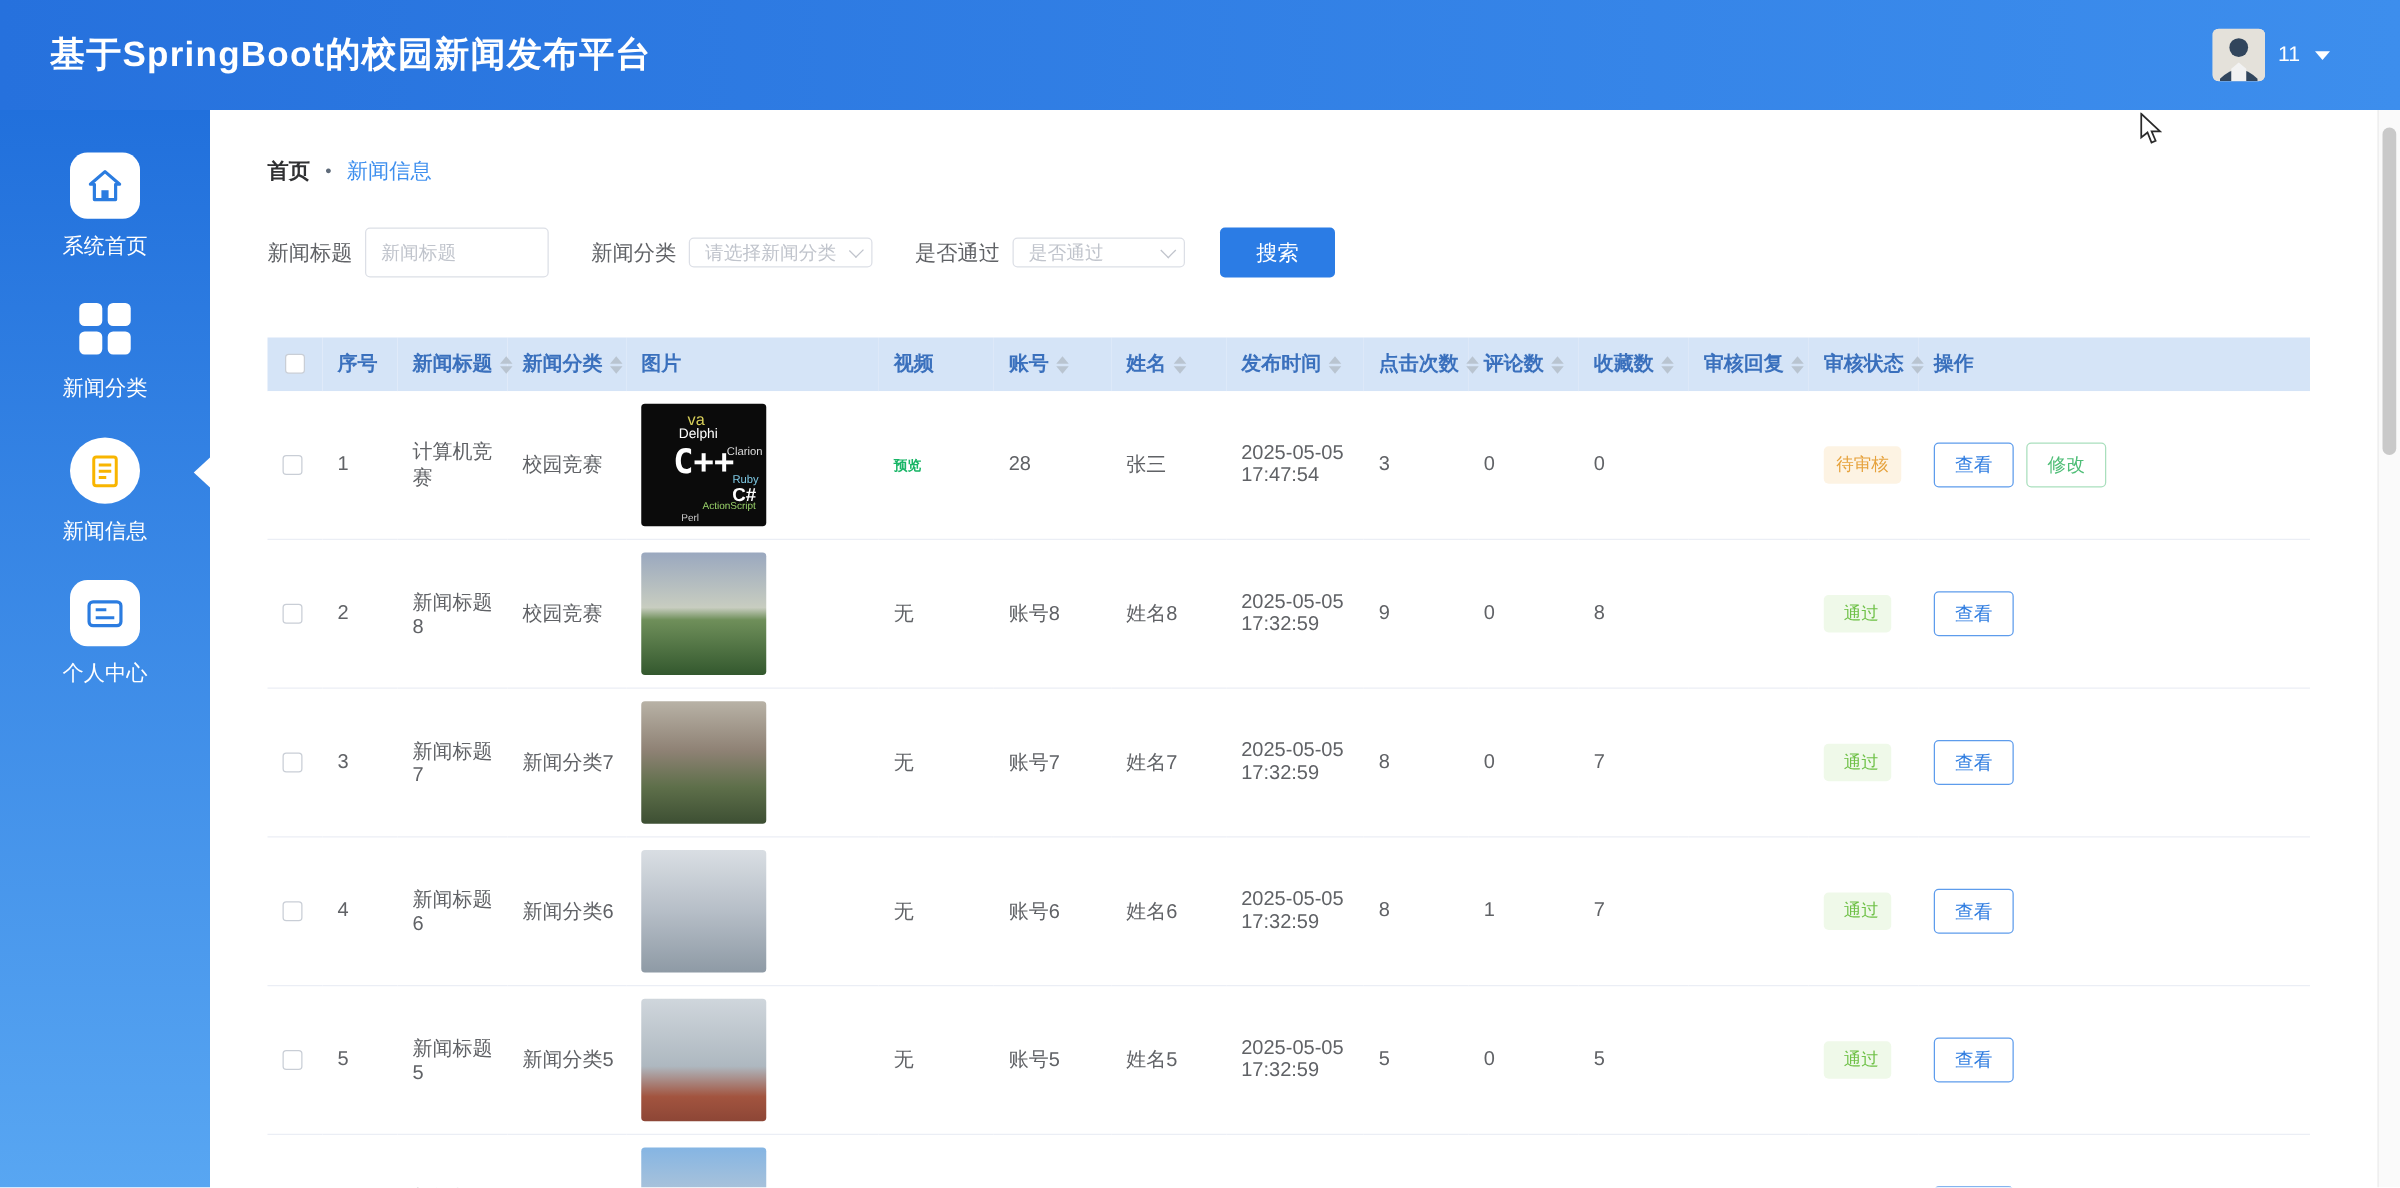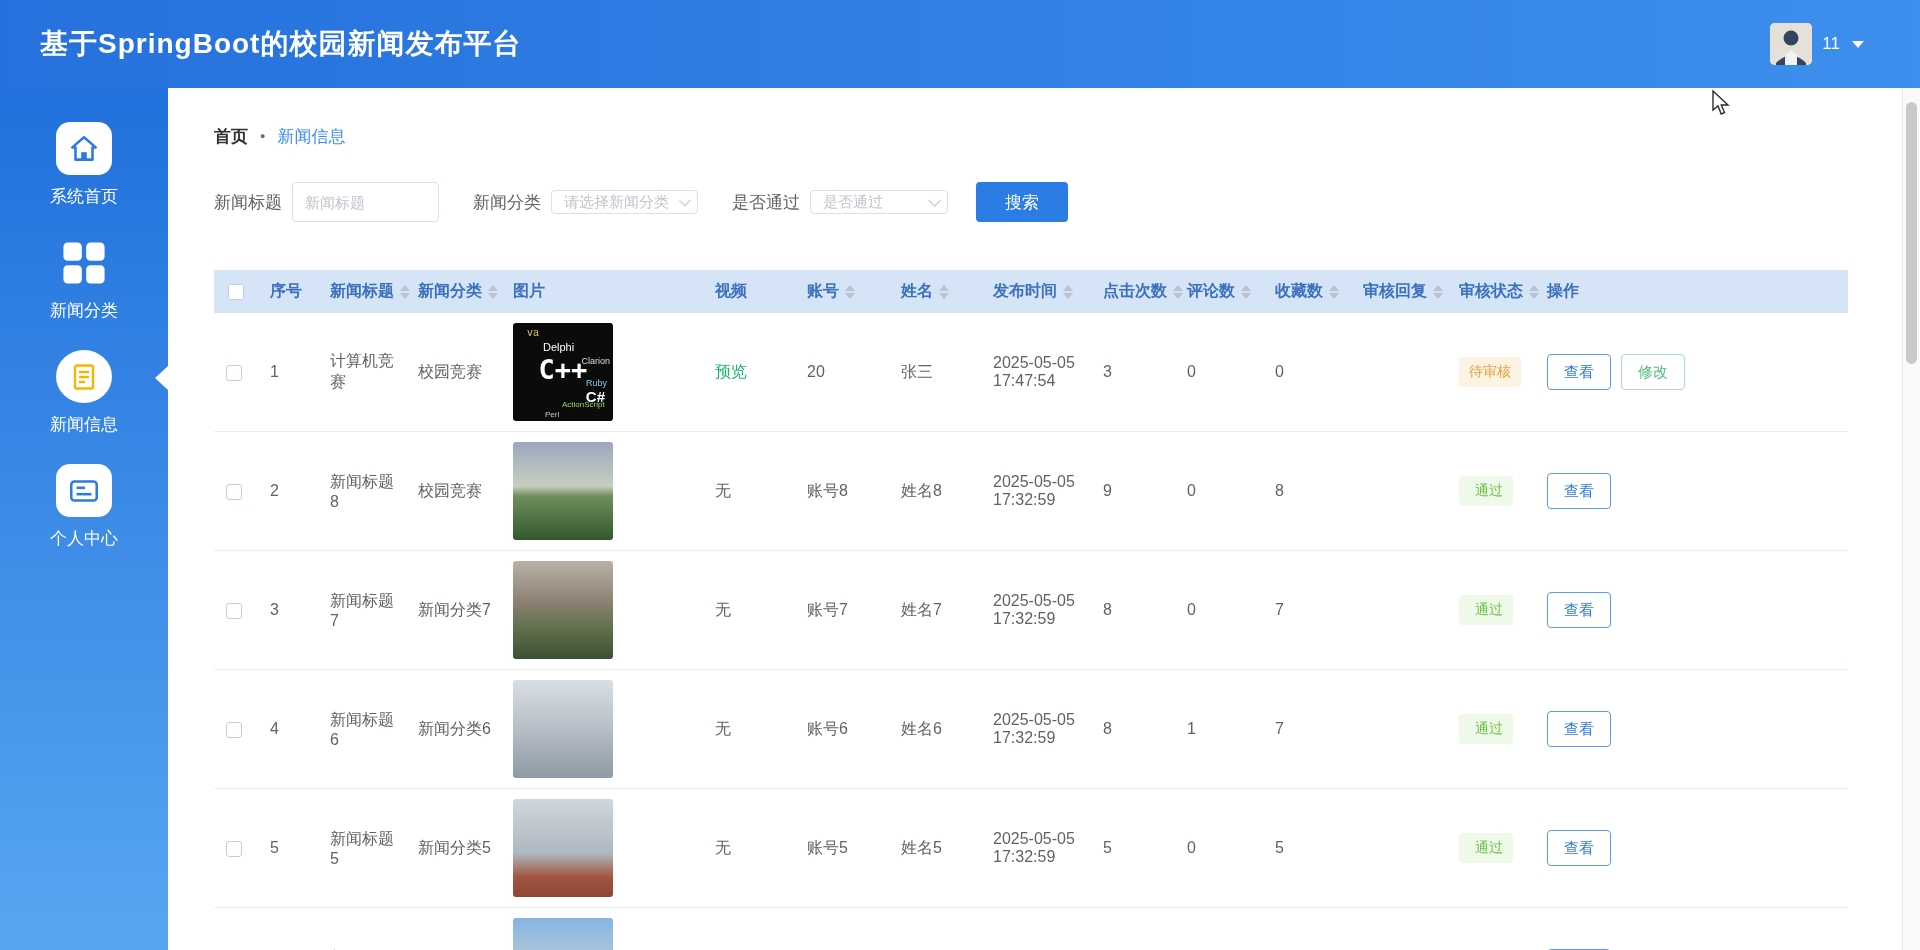--- a/index.html
+++ b/index.html
@@ -61,34 +61,34 @@
   tbody td.cb-col{text-align:center;padding-left:0;}
   .th-label{vertical-align:middle;}
   .sort-caret{display:inline-flex;flex-direction:column;margin-left:6px;vertical-align:middle;cursor:pointer;}
   .caret-up{width:0;height:0;border-left:5px solid transparent;border-right:5px solid transparent;border-bottom:6px solid #b9c4d0;margin-bottom:2px;}
   .caret-down{width:0;height:0;border-left:5px solid transparent;border-right:5px solid transparent;border-top:6px solid #b9c4d0;}
   .checkbox{display:inline-block;width:16px;height:16px;border:1px solid #c9ced6;border-radius:3px;background:#fff;cursor:pointer;vertical-align:middle;}
 
   .news-image{width:100px;height:98px;border-radius:3px;position:relative;overflow:hidden;cursor:pointer;}
   .img-wordcloud-cpp{background:#0b0b0b;}
   .img-wordcloud-cpp .w-main{position:absolute;left:50%;top:50%;transform:translate(-50%,-58%);font-size:27px;font-weight:bold;color:#fff;font-family:"DejaVu Sans Mono",monospace;}
-  .img-wordcloud-cpp .w0{position:absolute;top:5px;left:14px;font-size:10px;color:#d8cf5a;font-family:Liberation Mono, monospace;}
+  .img-wordcloud-cpp .w0{position:absolute;top:5px;left:37px;font-size:13px;color:#d8cf5a;}
   .img-wordcloud-cpp .w1{position:absolute;top:18px;left:30px;font-size:11px;color:#ffffff;}
   .img-wordcloud-cpp .w2{position:absolute;top:33px;right:3px;font-size:9px;color:#dedede;}
   .img-wordcloud-cpp .w3{position:absolute;top:55px;right:6px;font-size:9px;color:#7ec8e3;}
   .img-wordcloud-cpp .w4{position:absolute;bottom:16px;right:8px;font-size:15px;color:#fff;font-weight:bold;}
   .img-wordcloud-cpp .w5{position:absolute;bottom:12px;left:5px;font-size:8px;color:#9ad36a;margin-left:44px;}
   .img-wordcloud-cpp .w6{position:absolute;bottom:2px;left:32px;font-size:8px;color:#cccccc;}
   .img-photo-stadium{background:linear-gradient(180deg,#9aa8bf 0%,#c8cdc0 45%,#6f8f5a 55%,#33582e 100%);}
   .img-photo-campus-trees{background:linear-gradient(180deg,#b8b2a6 0%,#8f8275 40%,#5e6f4a 70%,#3d4f33 100%);}
   .img-photo-tall-building{background:linear-gradient(180deg,#d9dee3 0%,#b6bec7 50%,#8e9aa5 100%);}
   .img-photo-track-building{background:linear-gradient(180deg,#cfd6dc 0%,#aeb8c0 55%,#a2543f 80%,#8d4636 100%);}
   .img-photo-campus-sky{background:linear-gradient(180deg,#85b5e3 0%,#b9c8d6 50%,#c9bfa8 75%,#9a8f78 100%);}
 
-  .video-link{color:var(--link-green);cursor:pointer;font-size:16px;}
+  .video-link{color:var(--link-green);cursor:pointer;font-size:11px;font-weight:bold;}
 
   .status-badge{display:inline-block;border-radius:4px;font-size:14px;padding:6px 10px;white-space:nowrap;}
   .status-badge.pending{background:#fdf3e3;color:var(--warning);}
   .status-badge.passed{background:#eff9e9;color:#6fc148;padding-left:16px;}
 
   .btn{height:36px;padding:0 16px;border-radius:4px;background:#fff;font-size:15px;cursor:pointer;margin-right:10px;font-family:inherit;}
   .btn-view{border:1px solid #5e9cec;color:#2e7ce0;}
   .btn-edit{border:1px solid #a9dfbd;color:#4fbe77;}
 
   
@@ -270,21 +270,21 @@
                 <span class="w0">va</span>
                 <span class="w1">Delphi</span>
                 <span class="w2">Clarion</span>
                 <span class="w3">Ruby</span>
                 <span class="w4">C#</span>
                 <span class="w5">ActionScript</span>
                 <span class="w6">Perl</span>
               </div>
             </td>
     <td><span class="video-link">预览</span></td>
-    <td>20</td>
+    <td>28</td>
     <td>张三</td>
     <td>2025-05-05 17:47:54</td>
     <td>3</td>
     <td>0</td>
     <td>0</td>
     <td></td>
     <td><span class="status-badge pending">待审核</span></td>
     <td><button class="btn btn-view">查看</button><button class="btn btn-edit">修改</button></td>
   </tr>
 

